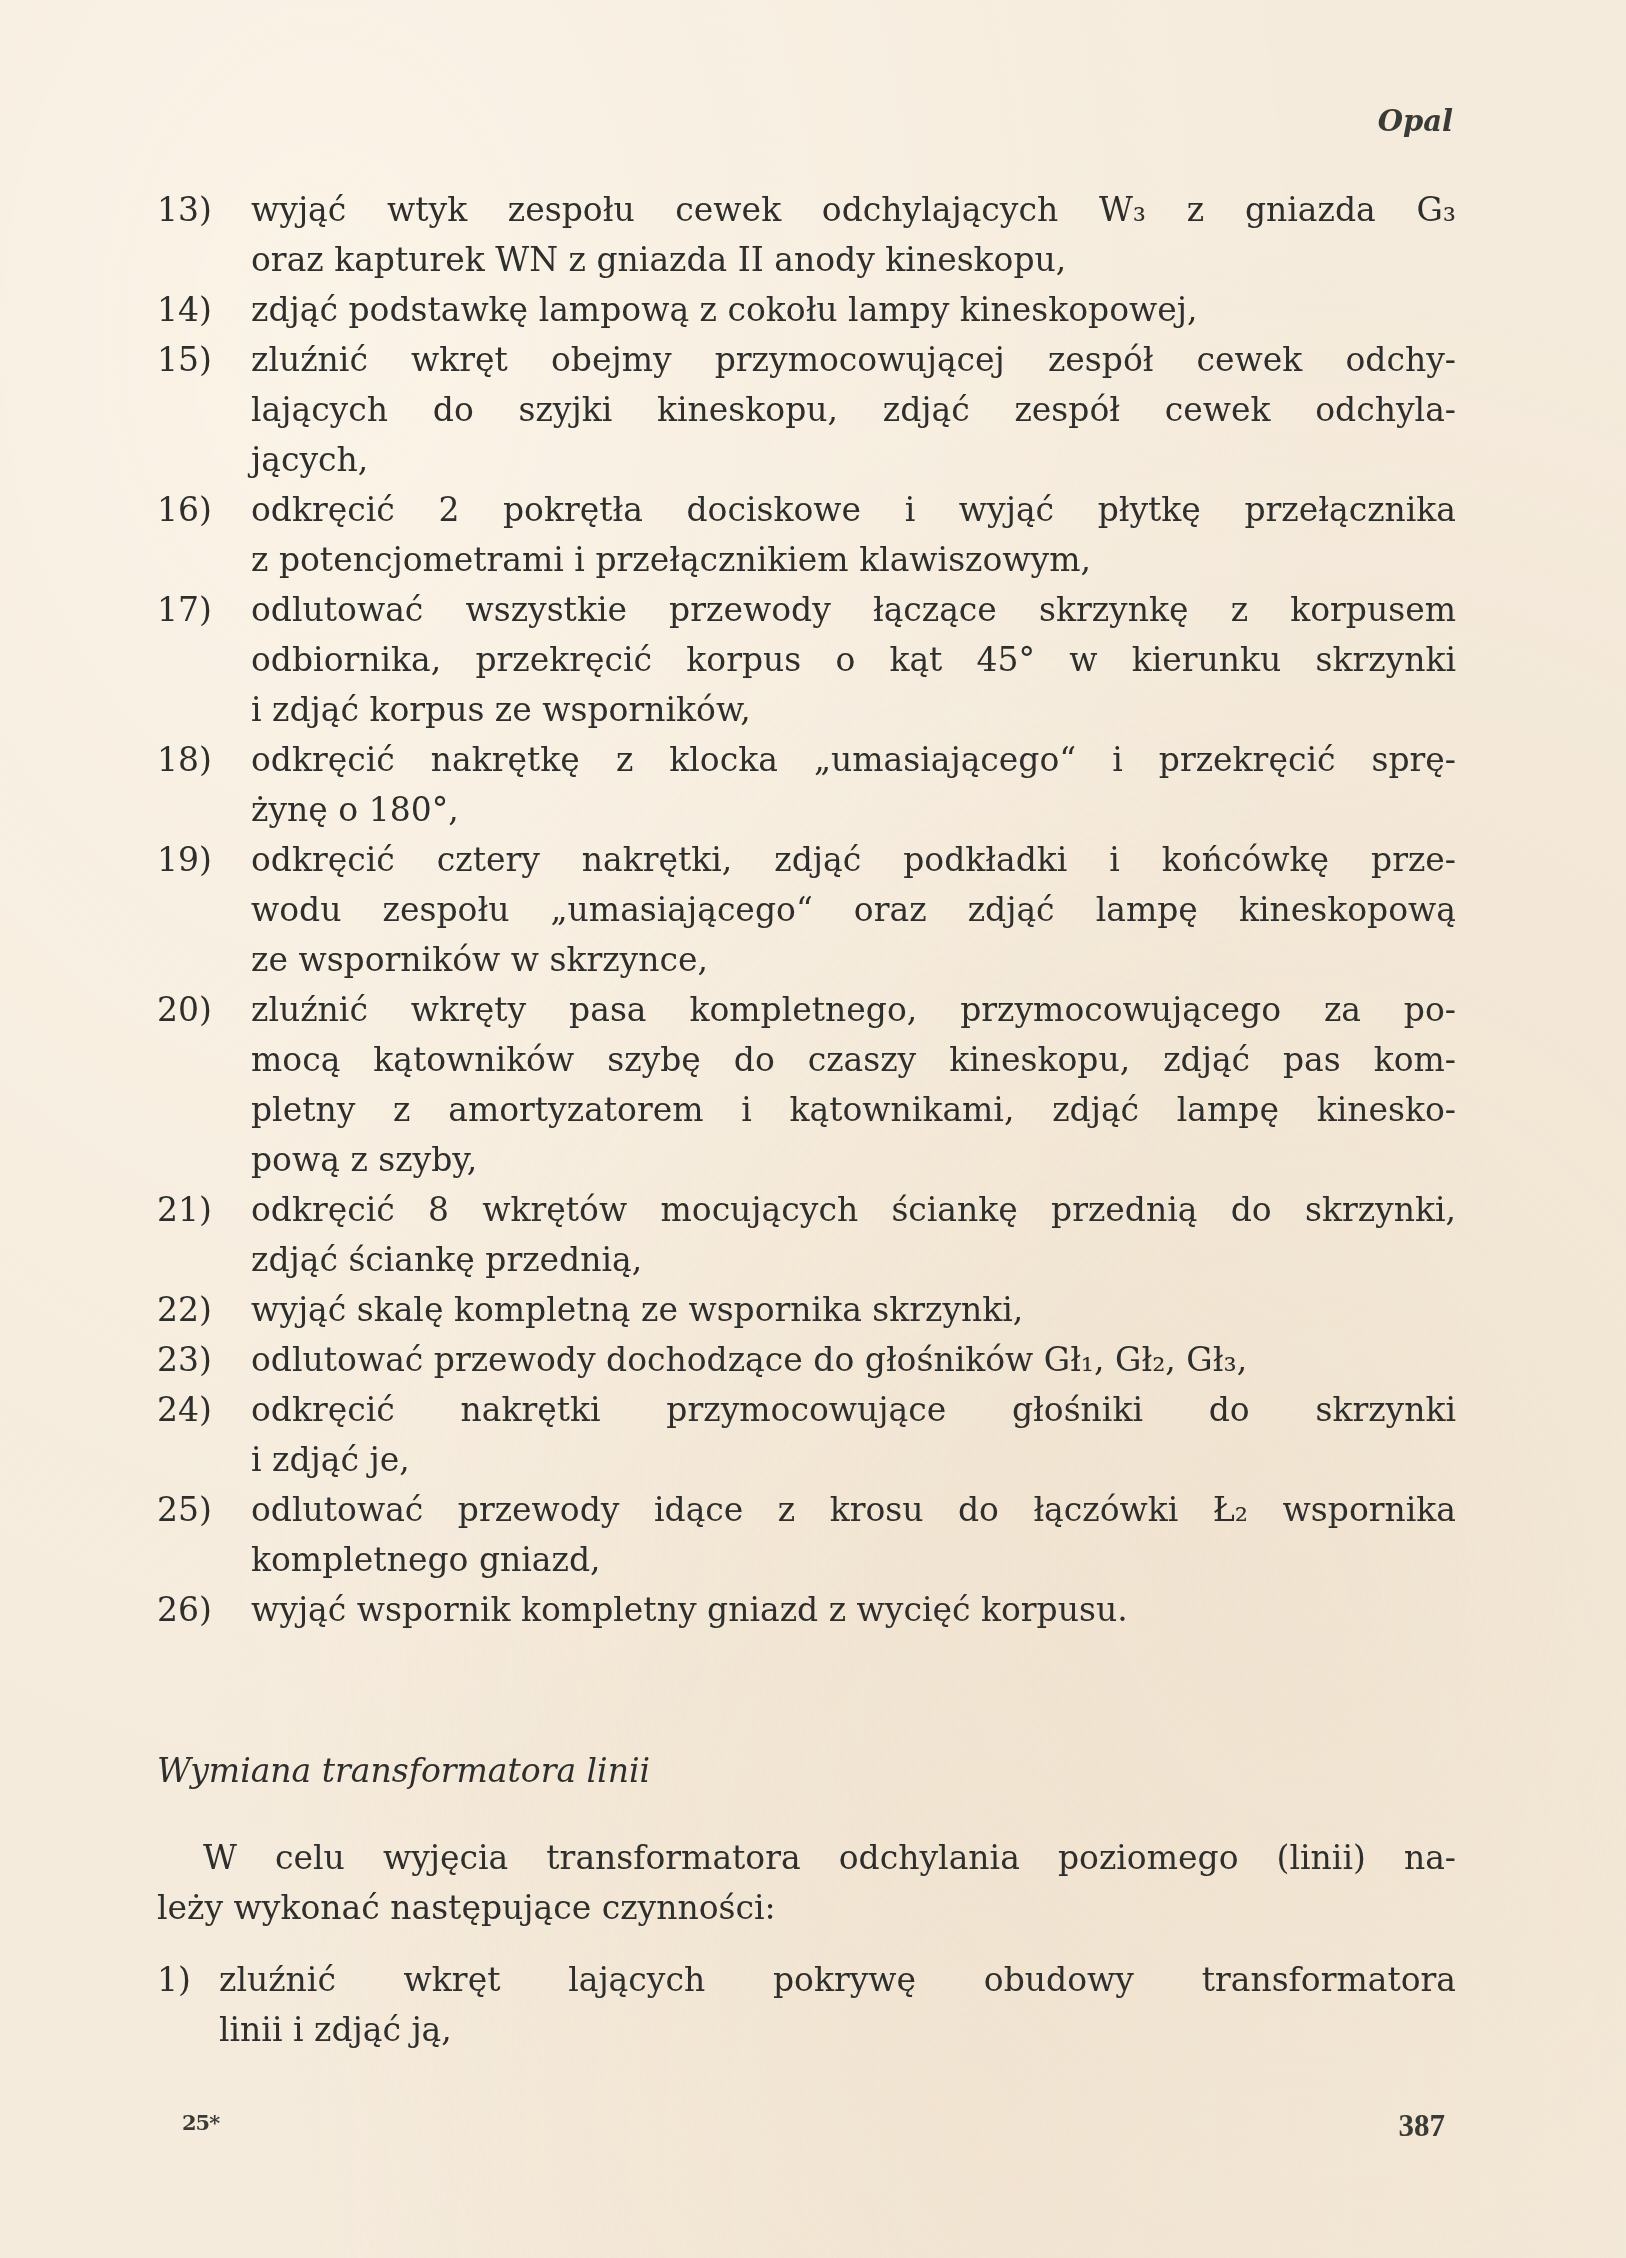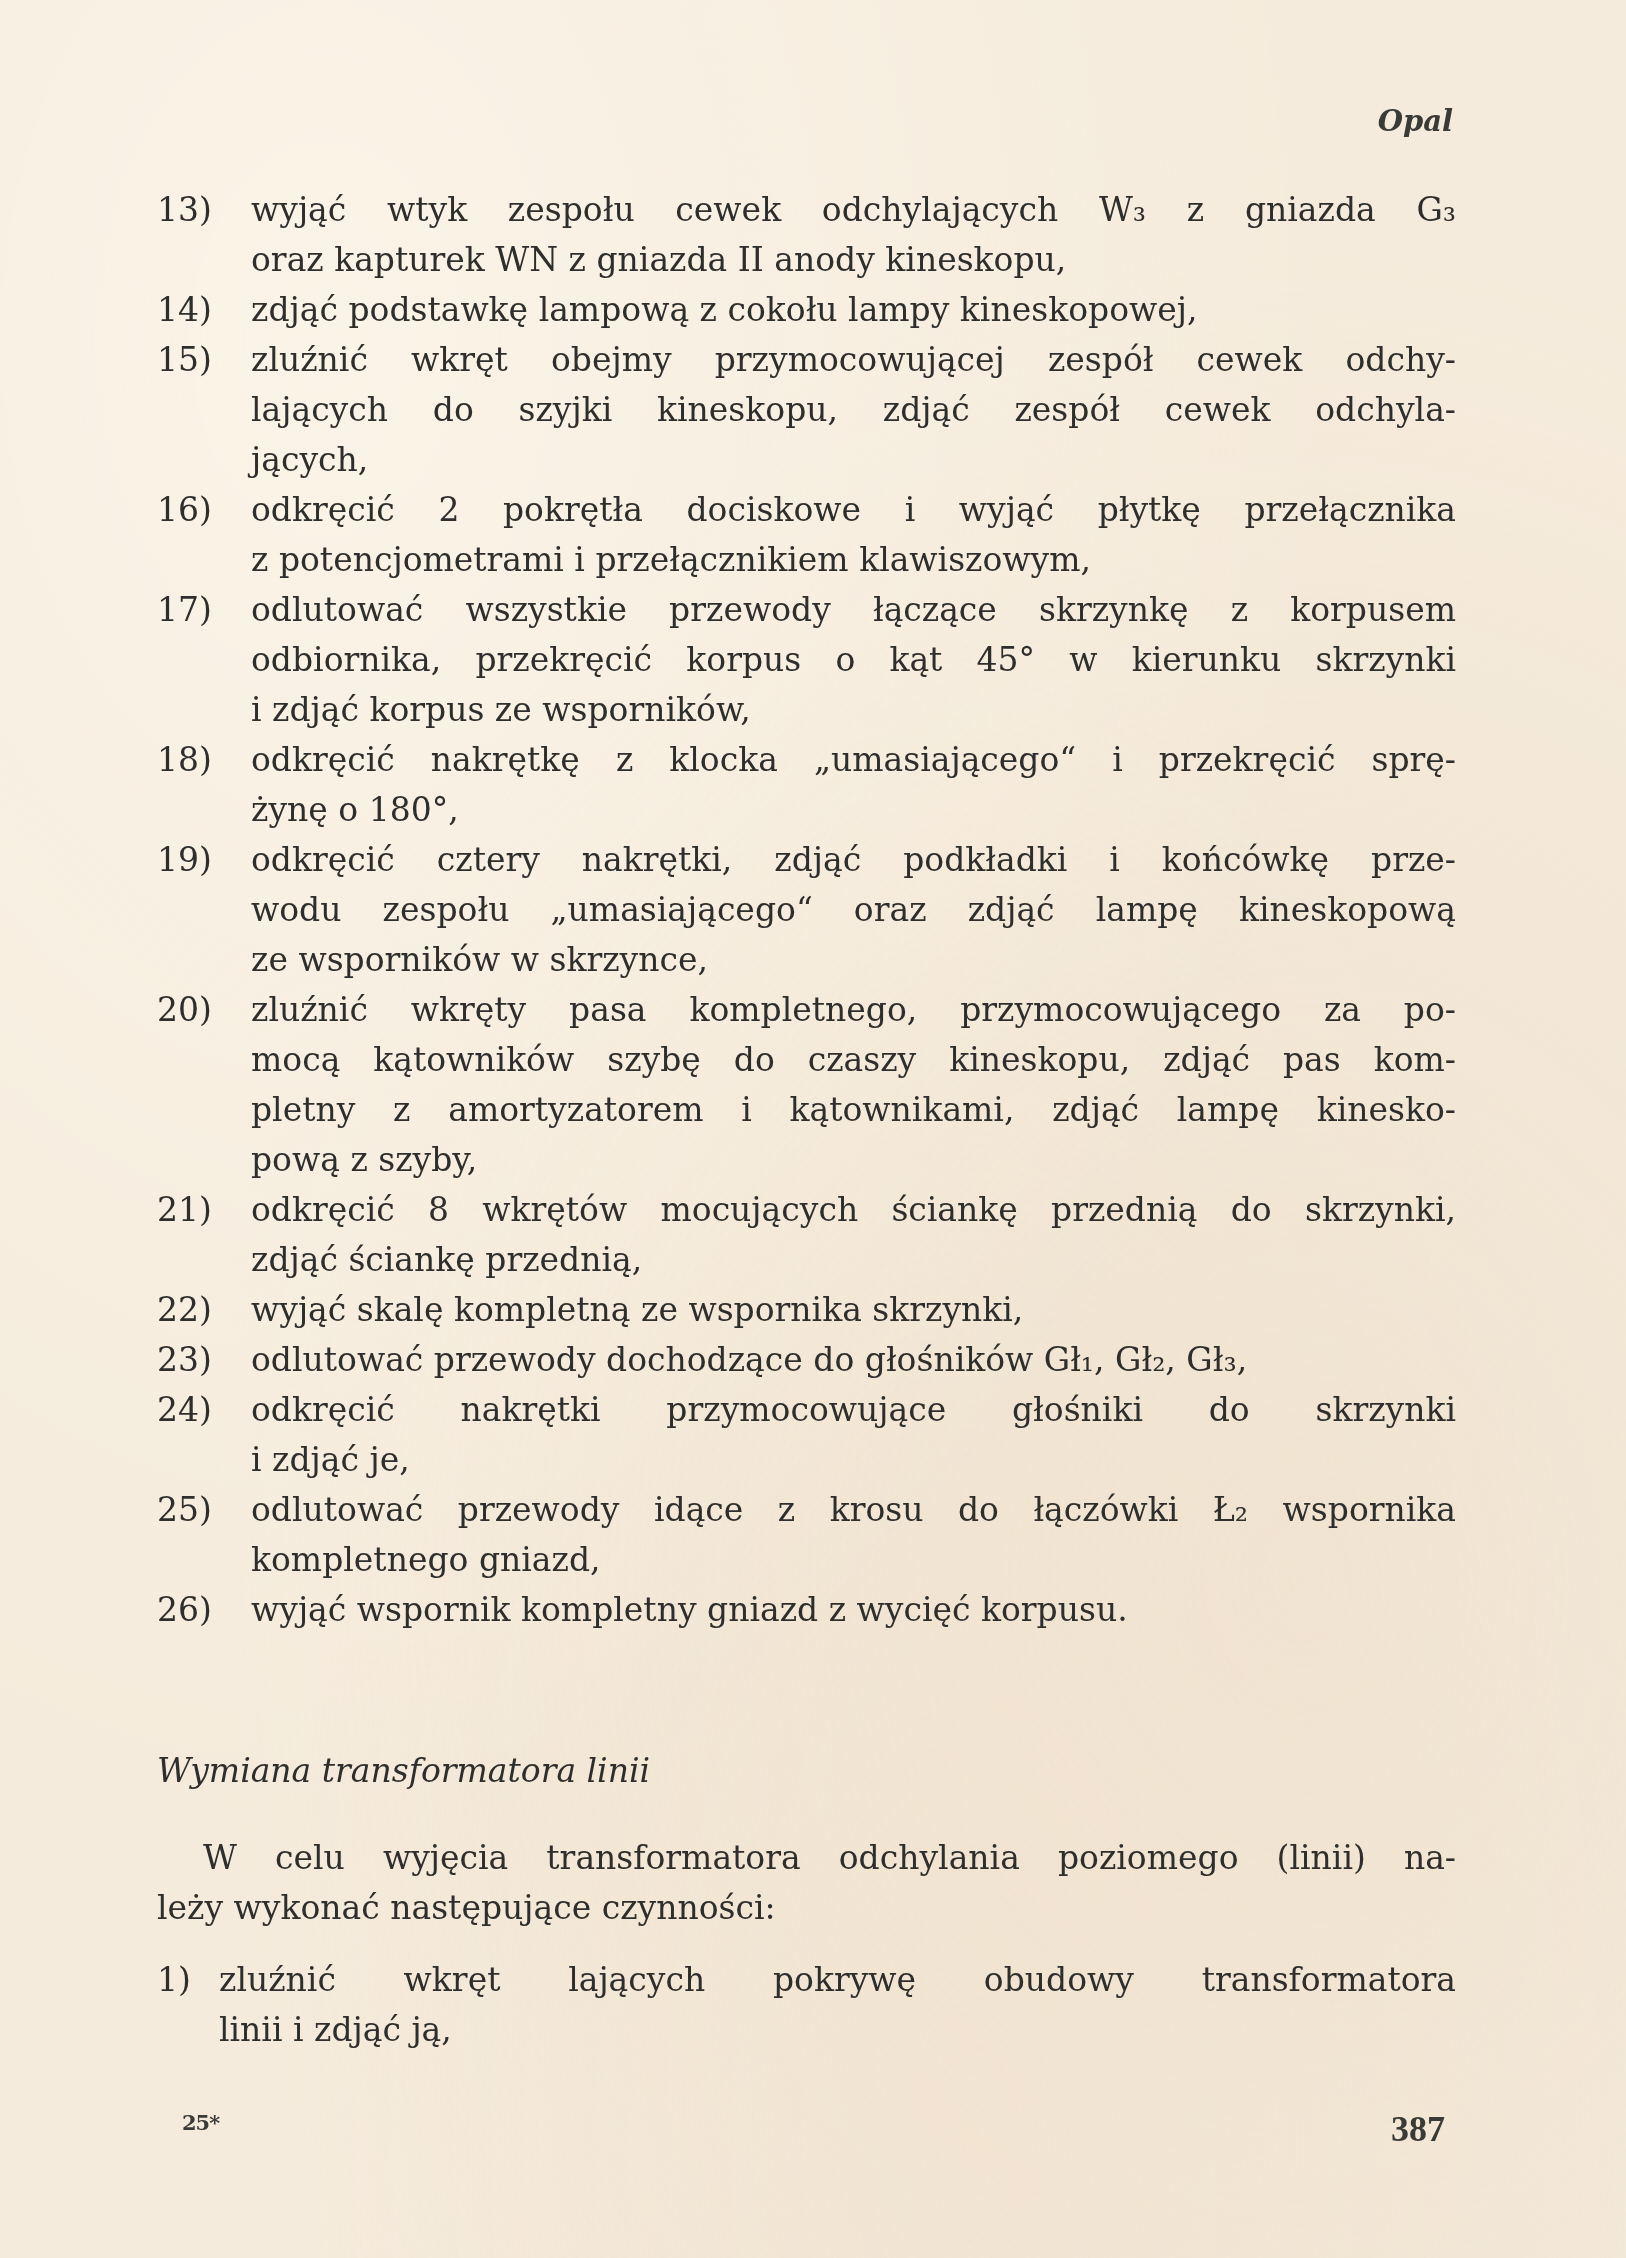--- a/index.html
+++ b/index.html
@@ -44,21 +44,21 @@
     position: absolute; left: 157px; top: 1955px; width: 1299px;
     font-size: 33px; line-height: 50px;
   }
   .list2 .num { width: 62px; flex: 0 0 62px; }
   .footer-sig {
     position: absolute; left: 150px; top: 2110px;
     font-weight: bold; font-size: 21px; color: #3a3a36; letter-spacing: -1px; margin-left: 32px;
   }
   .page-number {
     position: absolute; right: 182px; top: 2108px;
-    font-weight: bold; font-size: 36px; color: #3a3a36;
+    font-weight: bold; font-size: 31px; color: #3a3a36;
     font-family: "Liberation Serif", serif;
   }
 </style>
 </head>
 <body>
 
 <div class="page">
 
   <div class="running-head">Opal</div>
 

